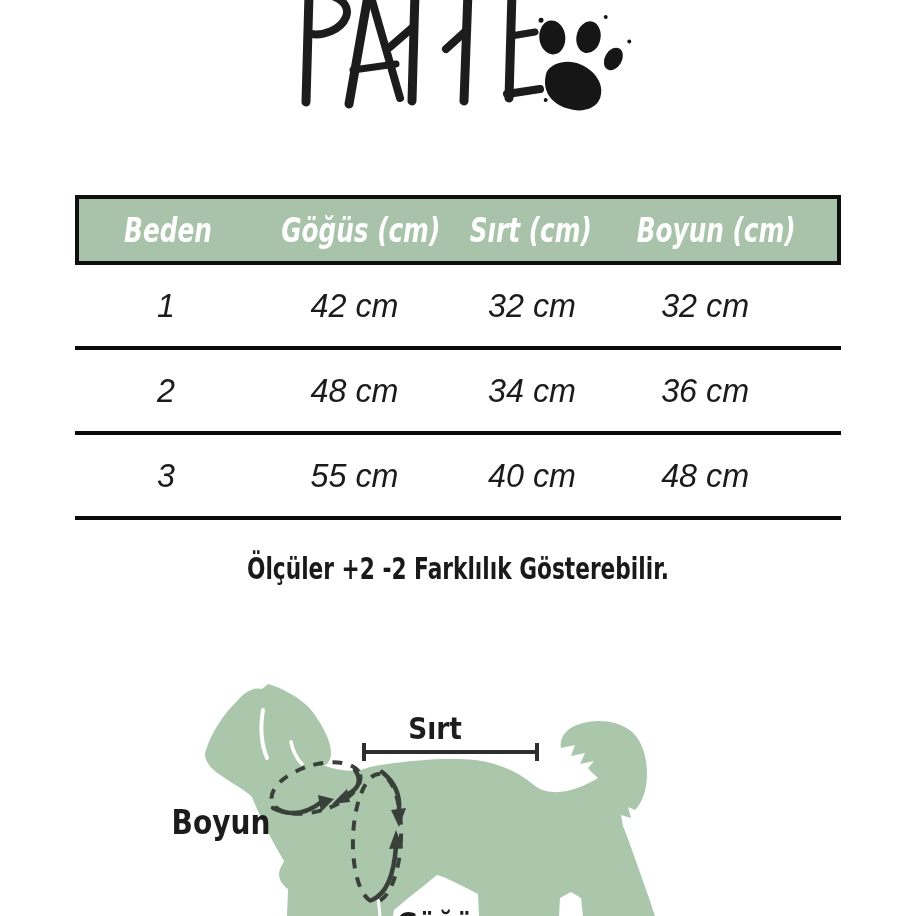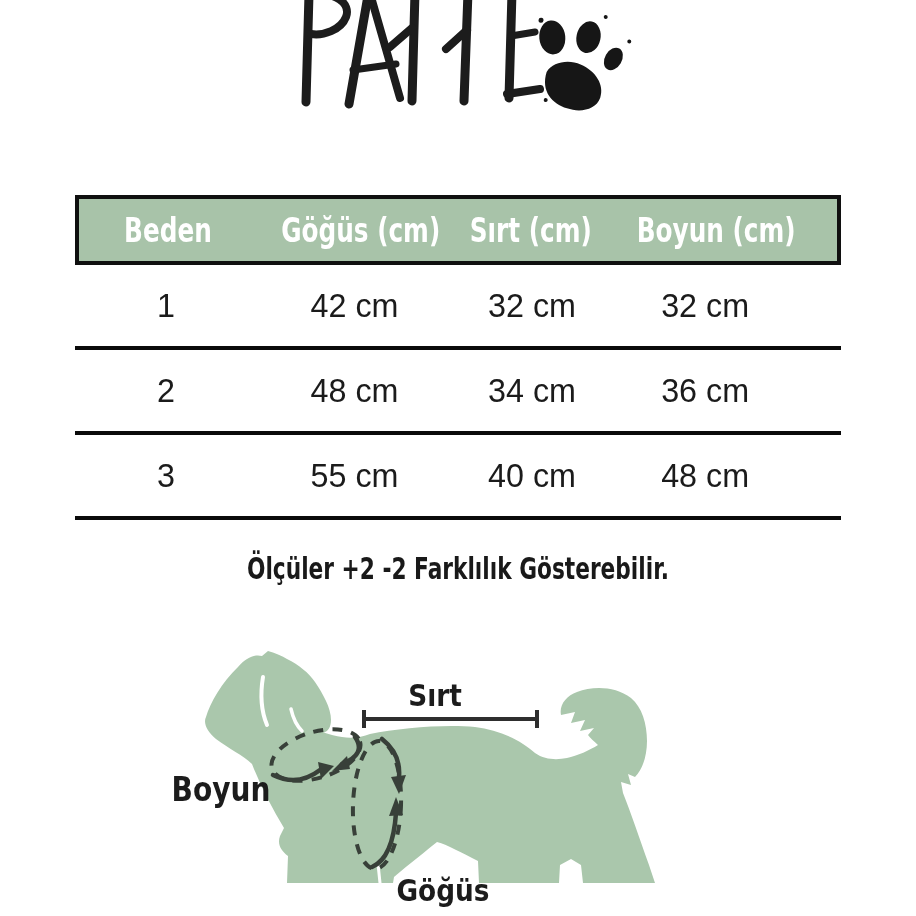--- a/index.html
+++ b/index.html
@@ -4,21 +4,21 @@
 <style>
   html,body{margin:0;padding:0;background:#fff;}
   .page{
     position:relative;width:916px;height:916px;overflow:hidden;background:#ffffff;
     font-family:"DejaVu Sans",sans-serif;
   }
   svg{display:block;}
   .logo{position:absolute;left:0;top:0;}
 
   
-  .size-table{position:absolute;left:75px;top:195px;width:766px;}
+  .size-table{position:absolute;left:75px;top:195px;width:766px;font-style:italic;}
   .thead{
     box-sizing:border-box;height:70px;background:#a8c3a9;border:4px solid #101010;
     display:grid;grid-template-columns:178px 193px 158px 229px;align-items:center;
   }
   .th{
     color:#ffffff;font-weight:700;font-size:33px;text-align:center;
     transform:scaleX(.75);letter-spacing:0;white-space:nowrap;
   }
   .th.last{padding-right:45px;}
   .trow{
@@ -31,21 +31,21 @@
   }
   .td.last{padding-right:45px;}
 
   
   .note{
     position:absolute;left:50%;top:550px;transform:translateX(-50%) scaleX(.70);
     color:#191919;font-weight:700;font-size:31px;white-space:nowrap;
   }
 
   
-  .diagram{position:absolute;left:0;top:597px;width:744px;height:286px;text-align:center;}
+  .diagram{position:absolute;left:0;top:630px;width:744px;height:286px;text-align:center;}
   .dog-svg{position:absolute;left:0;top:0;}
   .lbl{
     position:absolute;color:#1c1c1c;font-weight:700;white-space:nowrap;
     transform:translateX(-50%) scaleX(.85);
   }
   .back-lbl{left:435px;top:80px;font-size:31px;}
   .neck-lbl{left:221px;top:173px;font-size:33px;}
   .chest-lbl{left:443px;top:275px;font-size:31px;}
 </style>
 </head>

